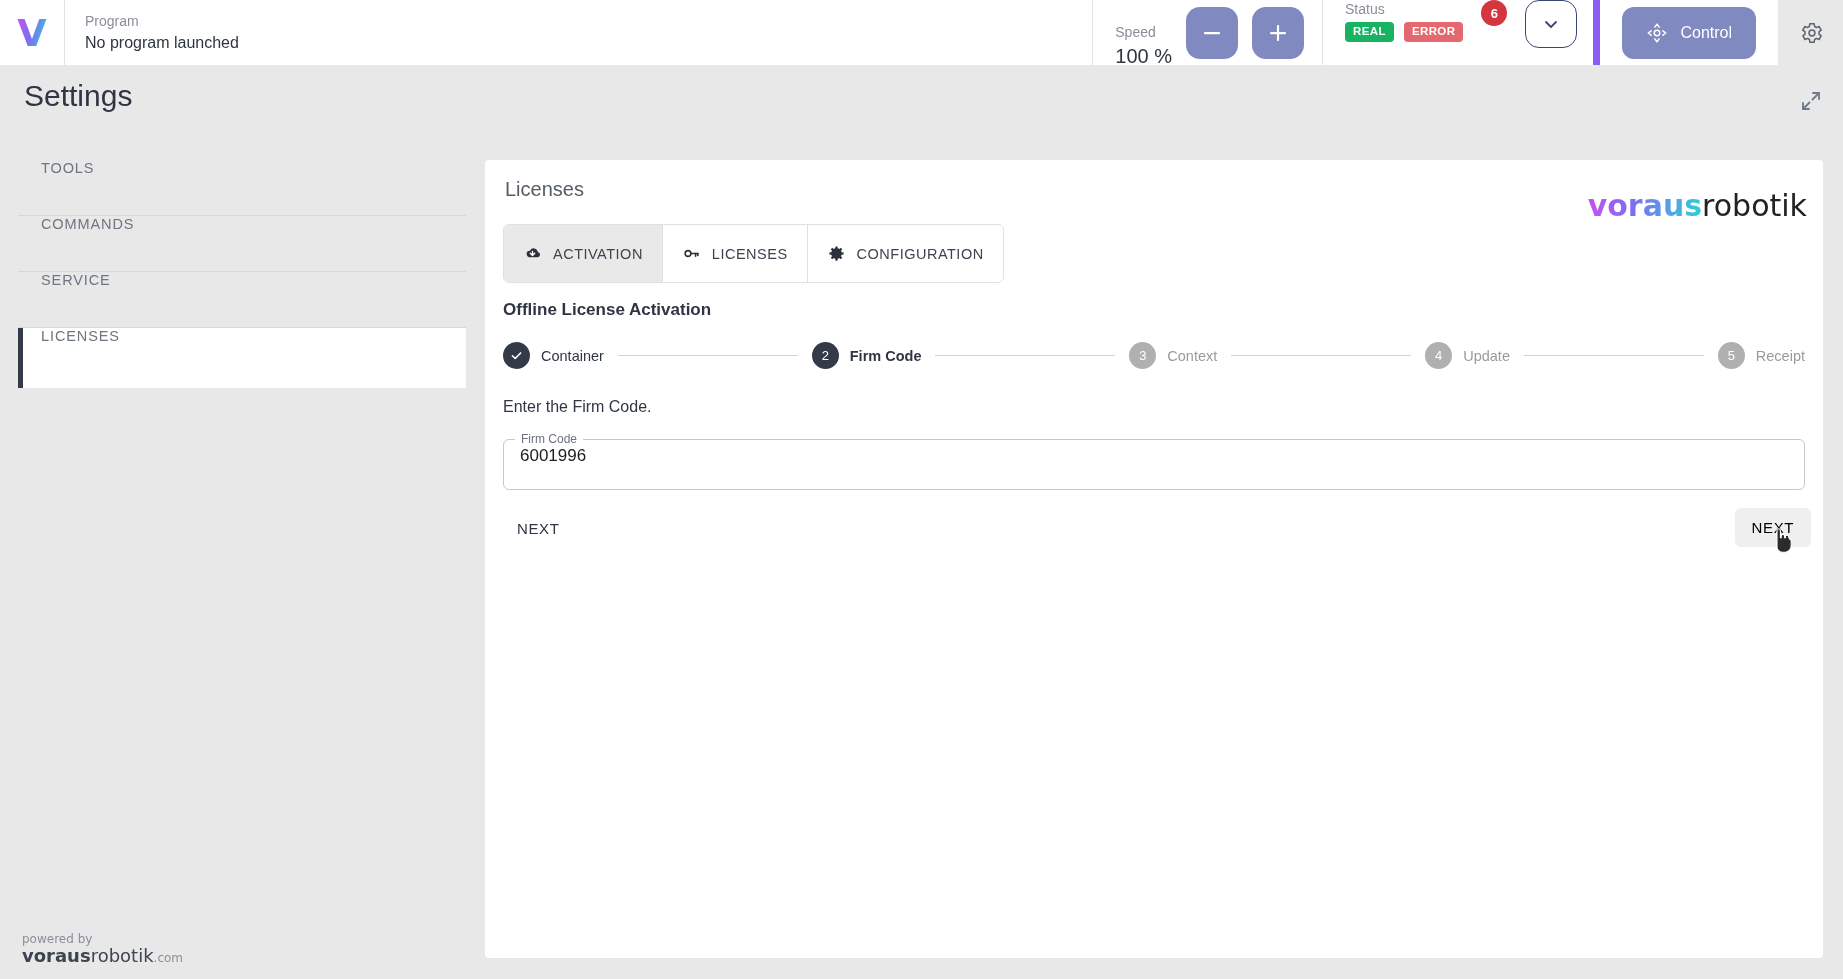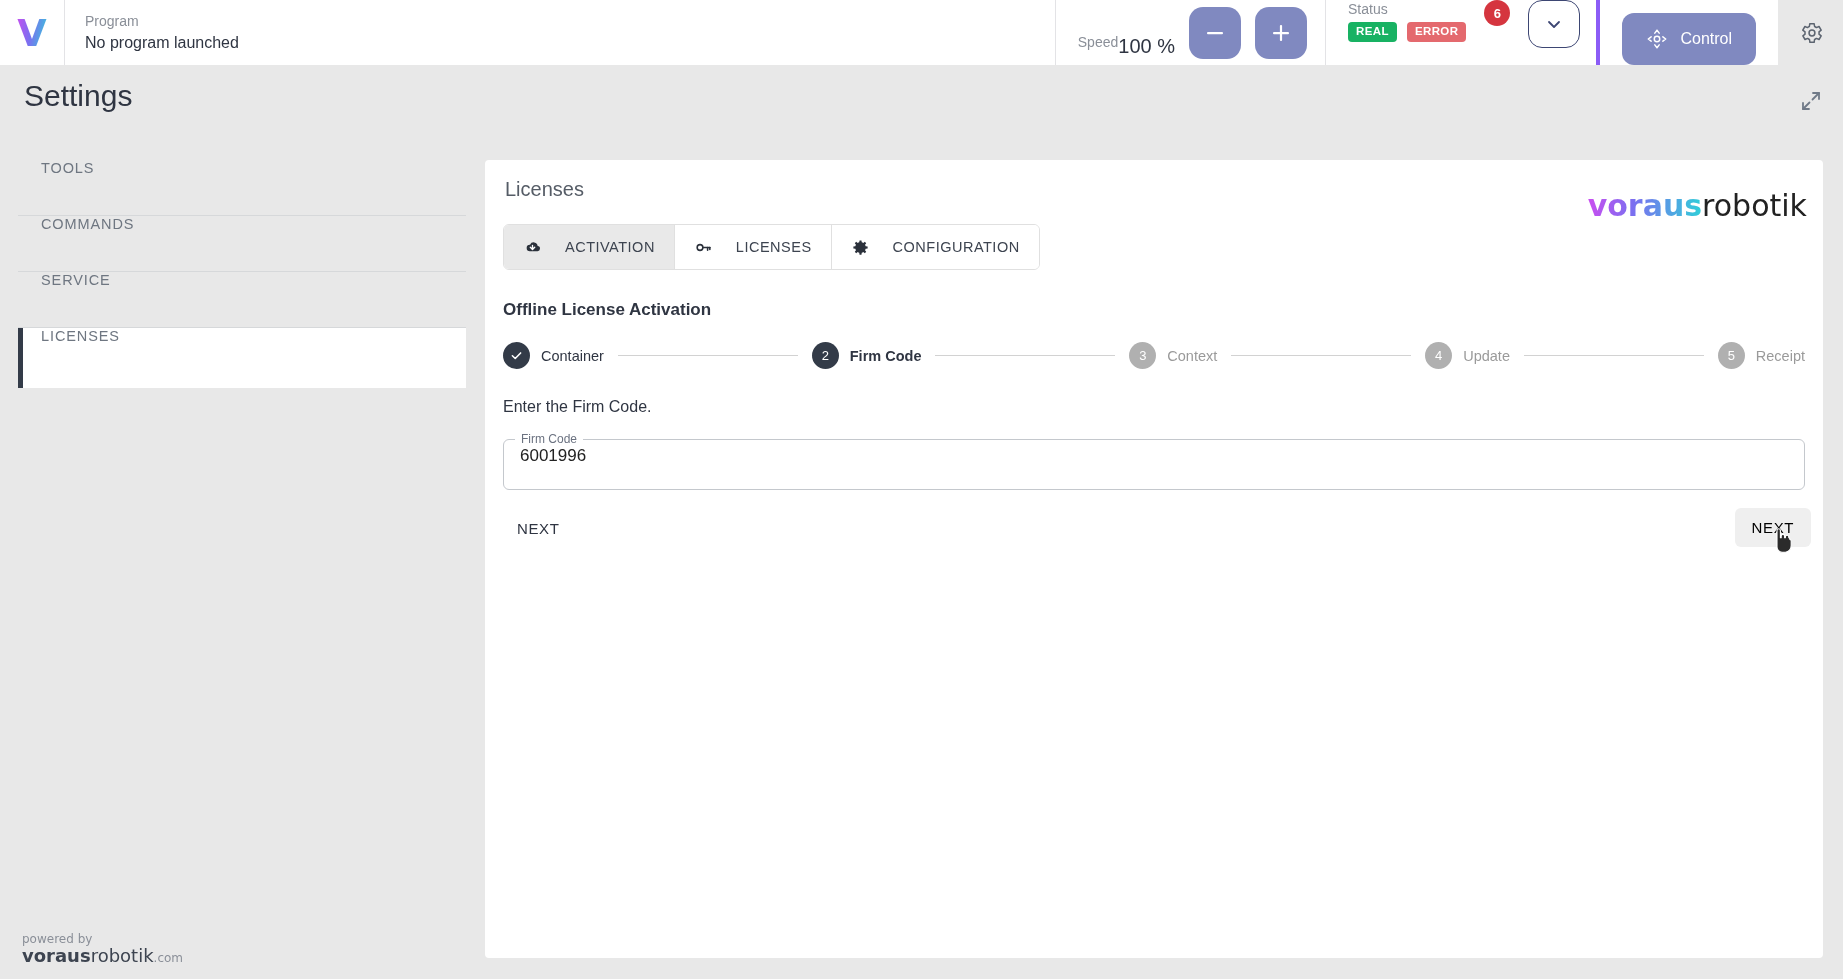--- a/index.html
+++ b/index.html
@@ -23,21 +23,21 @@
     background: linear-gradient(100deg,#c850f0 0%,#7b6ff0 45%,#2fd0d8 100%);
     -webkit-background-clip: text; background-clip: text; color: transparent;
     font-family: "DejaVu Sans", sans-serif; }
   .program-cell { flex: 1; display: flex; flex-direction: column;
     justify-content: center; padding-left: 20px; }
   .program-label { font-size: 14px; color: #8a8f98; line-height: 1.45; }
   .program-value { font-size: 16px; color: #2f3542; line-height: 1.45; }
 
   .speed-cell { display: flex; align-items: center; gap: 14px;
     padding: 0 18px 0 22px; border-left: 1px solid #e3e3e6; }
-  .speed-text { display: flex; flex-direction: row; margin-top: 28px; }
+  .speed-text { display: flex; flex-direction: column; margin-top: 28px; }
   .speed-label { font-size: 14px; color: #8a8f98; line-height: 1.45; }
   .speed-value { font-size: 20px; color: #2f3542; line-height: 1.45; }
   .sq-btn { width: 52px; height: 52px; border-radius: 14px; background: #8089c0;
     border: none; color: #fff; font-size: 26px; display: flex;
     align-items: center; justify-content: center; cursor: pointer; }
   .sq-btn svg { display:block; }
 
   .status-cell { display: flex; align-items: flex-start; gap: 18px;
     padding: 0 16px 0 22px; border-left: 1px solid #e3e3e6; }
   .status-text { display: flex; flex-direction: column; gap: 3px; }
@@ -47,22 +47,22 @@
     border-radius: 4px; padding: 3px 8px; line-height: 1.2; }
   .badge-real { background: #18b263; }
   .badge-error { background: #e4696e; }
   .err-count { width: 26px; height: 26px; border-radius: 50%; background: #d5353f;
     color: #fff; font-size: 13px; font-weight: 700;
     display: flex; align-items: center; justify-content: center; }
   .chev-btn { width: 52px; height: 48px; border-radius: 14px; background: #fff;
     border: 1px solid #3d4673; display: flex; align-items: center;
     justify-content: center; cursor: pointer; }
 
-  .control-cell { display: flex; align-items: flex-end; padding: 0 22px;
-    border-left: 4px solid #8b5cf6; }
+  .control-cell { display: flex; align-items: center; padding: 8px 22px;
+    border-left: 7px solid #8b5cf6; }
   .control-btn { display: flex; align-items: center; gap: 12px; background: #8089c0;
     border: none; border-radius: 12px; color: #fff; font-size: 16px;
     padding: 15px 24px; cursor: pointer; }
   .gear-cell { width: 65px; display: flex; align-items: center;
     justify-content: center; background: #e8e8e8; cursor: pointer; }
 
   
   .page-head { position: absolute; left: 0; top: 65px; width: 1843px; height: 80px; }
   .page-title { position: absolute; left: 24px; top: 14px; font-size: 30px;
     color: #2f3542; font-weight: 400; }
@@ -84,22 +84,22 @@
   .brand { position: absolute; right: 16px; top: 28px; font-size: 30px;
     font-family: "DejaVu Sans", sans-serif; white-space: nowrap; }
   .brand b { font-weight: 700;
     background: linear-gradient(95deg,#cc4df0 0%,#7b6ff0 40%,#2fd0d8 100%);
     -webkit-background-clip: text; background-clip: text; color: transparent; }
   .brand span { color: #222; font-weight: 400; }
 
   
   .tabs { position: absolute; left: 18px; top: 64px; display: flex;
     border: 1px solid #e0e0e0; border-radius: 6px; overflow: hidden; }
-  .tab { display: flex; align-items: center; gap: 23px; padding: 0 19px;
-    height: 44px; font-size: 14.5px; letter-spacing: .5px; color: #3d4450;
+  .tab { display: flex; align-items: center; gap: 11px; padding: 0 19px;
+    height: 57px; font-size: 14.5px; letter-spacing: .5px; color: #3d4450;
     background: #fff; border-right: 1px solid #e0e0e0; cursor: pointer; }
   .tab:last-child { border-right: none; }
   .tab.active { background: #e9e9e9; }
 
   
   .sec-title { position: absolute; left: 18px; top: 140px; font-size: 17px;
     font-weight: 700; color: #2f3542; }
 
   
   .stepper { position: absolute; left: 18px; top: 182px; right: 18px;

